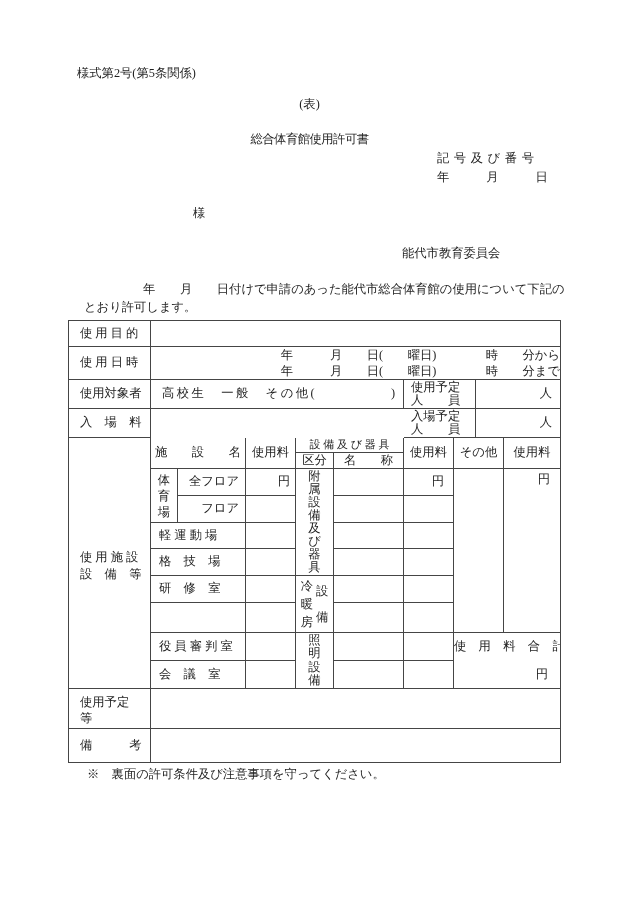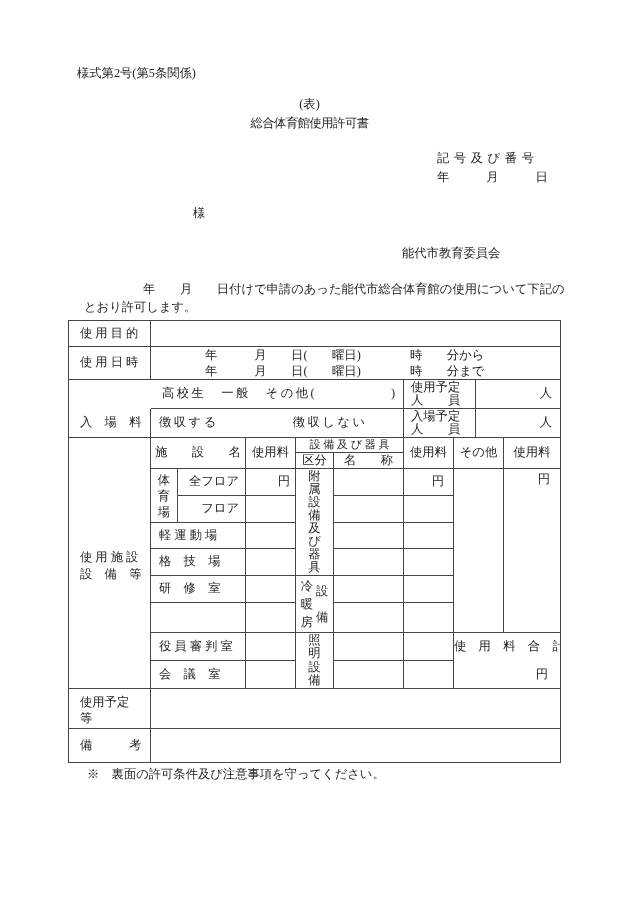--- a/index.html
+++ b/index.html
@@ -35,67 +35,67 @@
   .pr6{padding-right:6px;}
   .pr8{padding-right:8px;}
   .pr9{padding-right:9px;}
   .pr10{padding-right:10px;}
   .pt3{padding-top:3px;}
   .pt5{padding-top:5px;}
   .ls{letter-spacing:2.5px;}
   .sm{font-size:11px;}
   .lines{flex-direction:column;align-items:flex-start;justify-content:center;line-height:16px;}
   .lines2{flex-direction:column;align-items:flex-start;justify-content:center;line-height:13px;}
-  .pl54{padding-left:54px;}
+  .pl54{padding-left:54px;align-items:flex-end;}
   .pl7{padding-left:7px;}
   
   .vsplit{white-space:pre-line;text-align:center;}
   .v-att{line-height:13px;}
   .v-gym{line-height:16px;}
   .v-hl{line-height:18px;}
   .v-hr{line-height:26px;}
   .v-lig{line-height:13.5px;}
   .hvacwrap{justify-content:center;gap:3px;}
   .totalcell{flex-direction:column;justify-content:center;align-items:stretch;gap:12px;}
   .totalcell .tl{text-align:center;}
   .totalcell .ty{text-align:right;padding-right:12px;}
 </style>
 </head>
 <body>
 
 <div class="abs" style="left:77px;top:66px;">様式第2号(第5条関係)</div>
 <div class="centerband" style="top:97px;">(表)</div>
-<div class="centerband" style="top:116px;letter-spacing:-0.5px;">総合体育館使用許可書</div>
+<div class="centerband" style="top:132px;letter-spacing:-0.5px;">総合体育館使用許可書</div>
 <div class="abs ws" style="left:437px;top:151px;">記 号 及 び 番 号</div>
 <div class="abs" style="left:437px;top:170px;">年　　　月　　　日</div>
 <div class="abs" style="left:193px;top:206px;">様</div>
 <div class="abs" style="left:402px;top:246px;">能代市教育委員会</div>
 <div class="abs" style="left:143px;top:282px;">年　　月　　日付けで申請のあった能代市総合体育館の使用について下記の</div>
 <div class="abs" style="left:84px;top:300px;">とおり許可します。</div>
 
 <div class="grid-table">
 
   <div class="cell lab" style="grid-area:1/1/2/2">使 用 目 的</div>
   <div class="cell" style="grid-area:1/2/2/11"></div>
 
   <div class="cell lab" style="grid-area:2/1/3/2">使 用 日 時</div>
   <div class="cell lines pl54" style="grid-area:2/2/3/11">
     <span>年　　　月　　日(　　曜日)　　　　時　　分から</span>
     <span>年　　　月　　日(　　曜日)　　　　時　　分まで</span>
   </div>
 
+  <div class="cell lab" style="grid-area:3/1/4/2">使用対象者</div>
   <div class="cell lab ls" style="grid-area:3/2/4/7">高校生　一般　その他(　　　　　)</div>
   <div class="cell lines2 pl7" style="grid-area:3/7/4/9">
     <span>使用予定</span>
     <span>人　　員</span>
   </div>
   <div class="cell right pr8" style="grid-area:3/9/4/11">人</div>
 
   <div class="cell lab" style="grid-area:4/1/5/2">入　場　料</div>
-  <div class="cell pl8 ls" style="grid-area:4/2/5/7">徴収する　　　　　徴収しない</div>
   <div class="cell lines2 pl7" style="grid-area:4/7/5/9">
     <span>入場予定</span>
     <span>人　　員</span>
   </div>
   <div class="cell right pr8" style="grid-area:4/9/5/11">人</div>
 
   <div class="cell lab lines top pt5" style="grid-area:5/1/15/2;line-height:17px;">
     <span>使 用 施 設</span>
     <span>設　備　等</span>
   </div>

